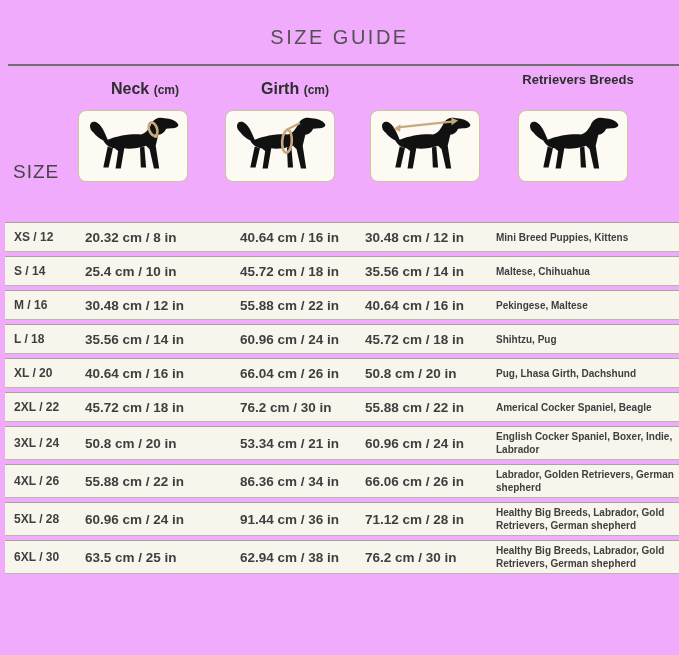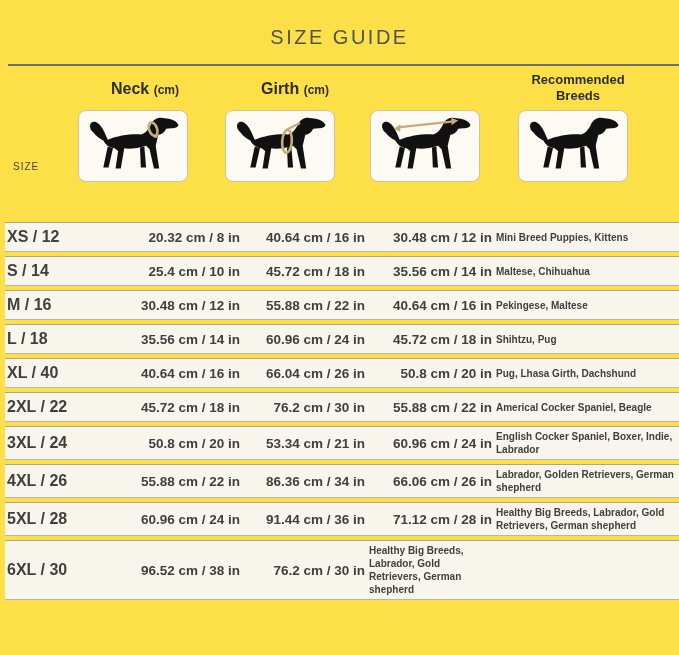--- a/index.html
+++ b/index.html
@@ -1,17 +1,17 @@
 <!DOCTYPE html>
 <html><head>
 <meta charset="utf-8">
 <style>
   html,body{margin:0;padding:0;background:#ffffff;}
   #stage{
-    position:relative;width:679px;height:655px;background:#fde047;
+    position:relative;width:679px;height:655px;background:#f0abfc;
     font-family:"Liberation Sans","DejaVu Sans",sans-serif;
     overflow:hidden;color:#3a3a3a;
   }
   .title{
     position:absolute;top:26px;left:0;width:100%;text-align:center;
     font-size:20px;letter-spacing:2.5px;color:#525252;font-weight:400;
   }
   .divider{
     position:absolute;top:64px;left:8px;right:0;height:2px;background:#6f6f6f;
   }
@@ -21,53 +21,53 @@
   }
   .col-header .unit{font-size:12px;font-weight:700;}
   .col-header.two-line{top:72px;width:120px;font-size:13px;line-height:1.2;}
   .dog-box{
     position:absolute;top:110px;width:110px;height:72px;
     background:#fcfaf3;border:1.5px solid #cdc2a2;border-radius:8px;
     display:flex;align-items:center;justify-content:center;box-sizing:border-box;
   }
   .dog-box svg{width:96px;height:58px;}
   .size-label{
-    position:absolute;left:13px;top:161px;font-size:10px;color:#454545;
+    position:absolute;left:13px;top:161px;font-size:19px;color:#454545;
     letter-spacing:1px;font-weight:400;
   }
   #table{position:absolute;top:222px;left:5px;right:0;}
   .row{
     display:grid;grid-template-columns:80px 155px 125px 127px 1fr;
     align-items:center;background:#f8f5ec;
     border-top:1.5px solid #a5a59b;border-bottom:1.5px solid #b7b7ad;
     margin-bottom:4px;min-height:26px;padding:1px 0;
   }
   .cell{font-weight:700;color:#3f3f3f;}
-  .size-cell{font-size:16px;padding-left:2px;font-weight:700;}
-  .num-cell{font-size:13.5px;text-align:right;}
+  .size-cell{font-size:12px;padding-left:9px;font-weight:700;}
+  .num-cell{font-size:13.5px;text-align:left;}
   .breeds-cell{font-size:10px;line-height:1.3;padding:2px 0 2px 4px;}
 </style>
 </head>
 <body>
 
 <div id="stage">
 
   <div class="title">SIZE GUIDE</div>
   <div class="divider"></div>
 
   <div class="col-header" style="left:70px;">
     <span>Neck</span>
     <span class="unit">(cm)</span>
   </div>
   <div class="col-header" style="left:220px;">
     <span>Girth</span>
     <span class="unit">(cm)</span>
   </div>
   <div class="col-header two-line" style="left:518px;">
-    <span>Recommended Breeds</span>
+    <span>Retrievers Breeds</span>
   </div>
 
   <div class="dog-box" style="left:78px;">
       <span><svg viewBox="0 0 110 66" width="96" height="58" xmlns="http://www.w3.org/2000/svg">
   <path fill="#111111" d="M10,20 C3,15 5,5 13,8 C18,10 22,18 26,28 C38,23 54,21 64,22
     C69,21 72,17 75,12 C77,6 82,3 87,3 L96,4 C102,5 106,8 107,11 C107,13.5 104,15 99,15
     L93,15.5 C91,20 88,22 84,22.5 C83,27 82,31 81,35 L85,61 L79,61 L74,39 L70,35
     C61,38 51,39 45,38 L41,61 L35,61 L38,41 L34,38 C27,37 23,33 21,29 C16,26 12,23 10,20 Z"></path>
   <path fill="#111111" d="M68,36 L70,60 L64,60 L63,37 Z"></path>
   <path fill="#111111" d="M32,38 L27,60 L21,60 L26,36 Z"></path>
@@ -144,21 +144,21 @@
 
     <div class="row">
       <div class="cell size-cell">L / 18</div>
       <div class="cell num-cell">35.56 cm / 14 in</div>
       <div class="cell num-cell">60.96 cm / 24 in</div>
       <div class="cell num-cell">45.72 cm / 18 in</div>
       <div class="cell breeds-cell">Shihtzu, Pug</div>
     </div>
 
     <div class="row">
-      <div class="cell size-cell">XL / 40</div>
+      <div class="cell size-cell">XL / 20</div>
       <div class="cell num-cell">40.64 cm / 16 in</div>
       <div class="cell num-cell">66.04 cm / 26 in</div>
       <div class="cell num-cell">50.8 cm / 20 in</div>
       <div class="cell breeds-cell">Pug, Lhasa Girth, Dachshund</div>
     </div>
 
     <div class="row">
       <div class="cell size-cell">2XL / 22</div>
       <div class="cell num-cell">45.72 cm / 18 in</div>
       <div class="cell num-cell">76.2 cm / 30 in</div>
@@ -185,19 +185,20 @@
     <div class="row">
       <div class="cell size-cell">5XL / 28</div>
       <div class="cell num-cell">60.96 cm / 24 in</div>
       <div class="cell num-cell">91.44 cm / 36 in</div>
       <div class="cell num-cell">71.12 cm / 28 in</div>
       <div class="cell breeds-cell">Healthy Big Breeds, Labrador, Gold Retrievers, German shepherd</div>
     </div>
 
     <div class="row">
       <div class="cell size-cell">6XL / 30</div>
-      <div class="cell num-cell">96.52 cm / 38 in</div>
+      <div class="cell num-cell">63.5 cm / 25 in</div>
+      <div class="cell num-cell">62.94 cm / 38 in</div>
       <div class="cell num-cell">76.2 cm / 30 in</div>
       <div class="cell breeds-cell">Healthy Big Breeds, Labrador, Gold Retrievers, German shepherd</div>
     </div>
   </div>
 
 </div>
 
 </body></html>

